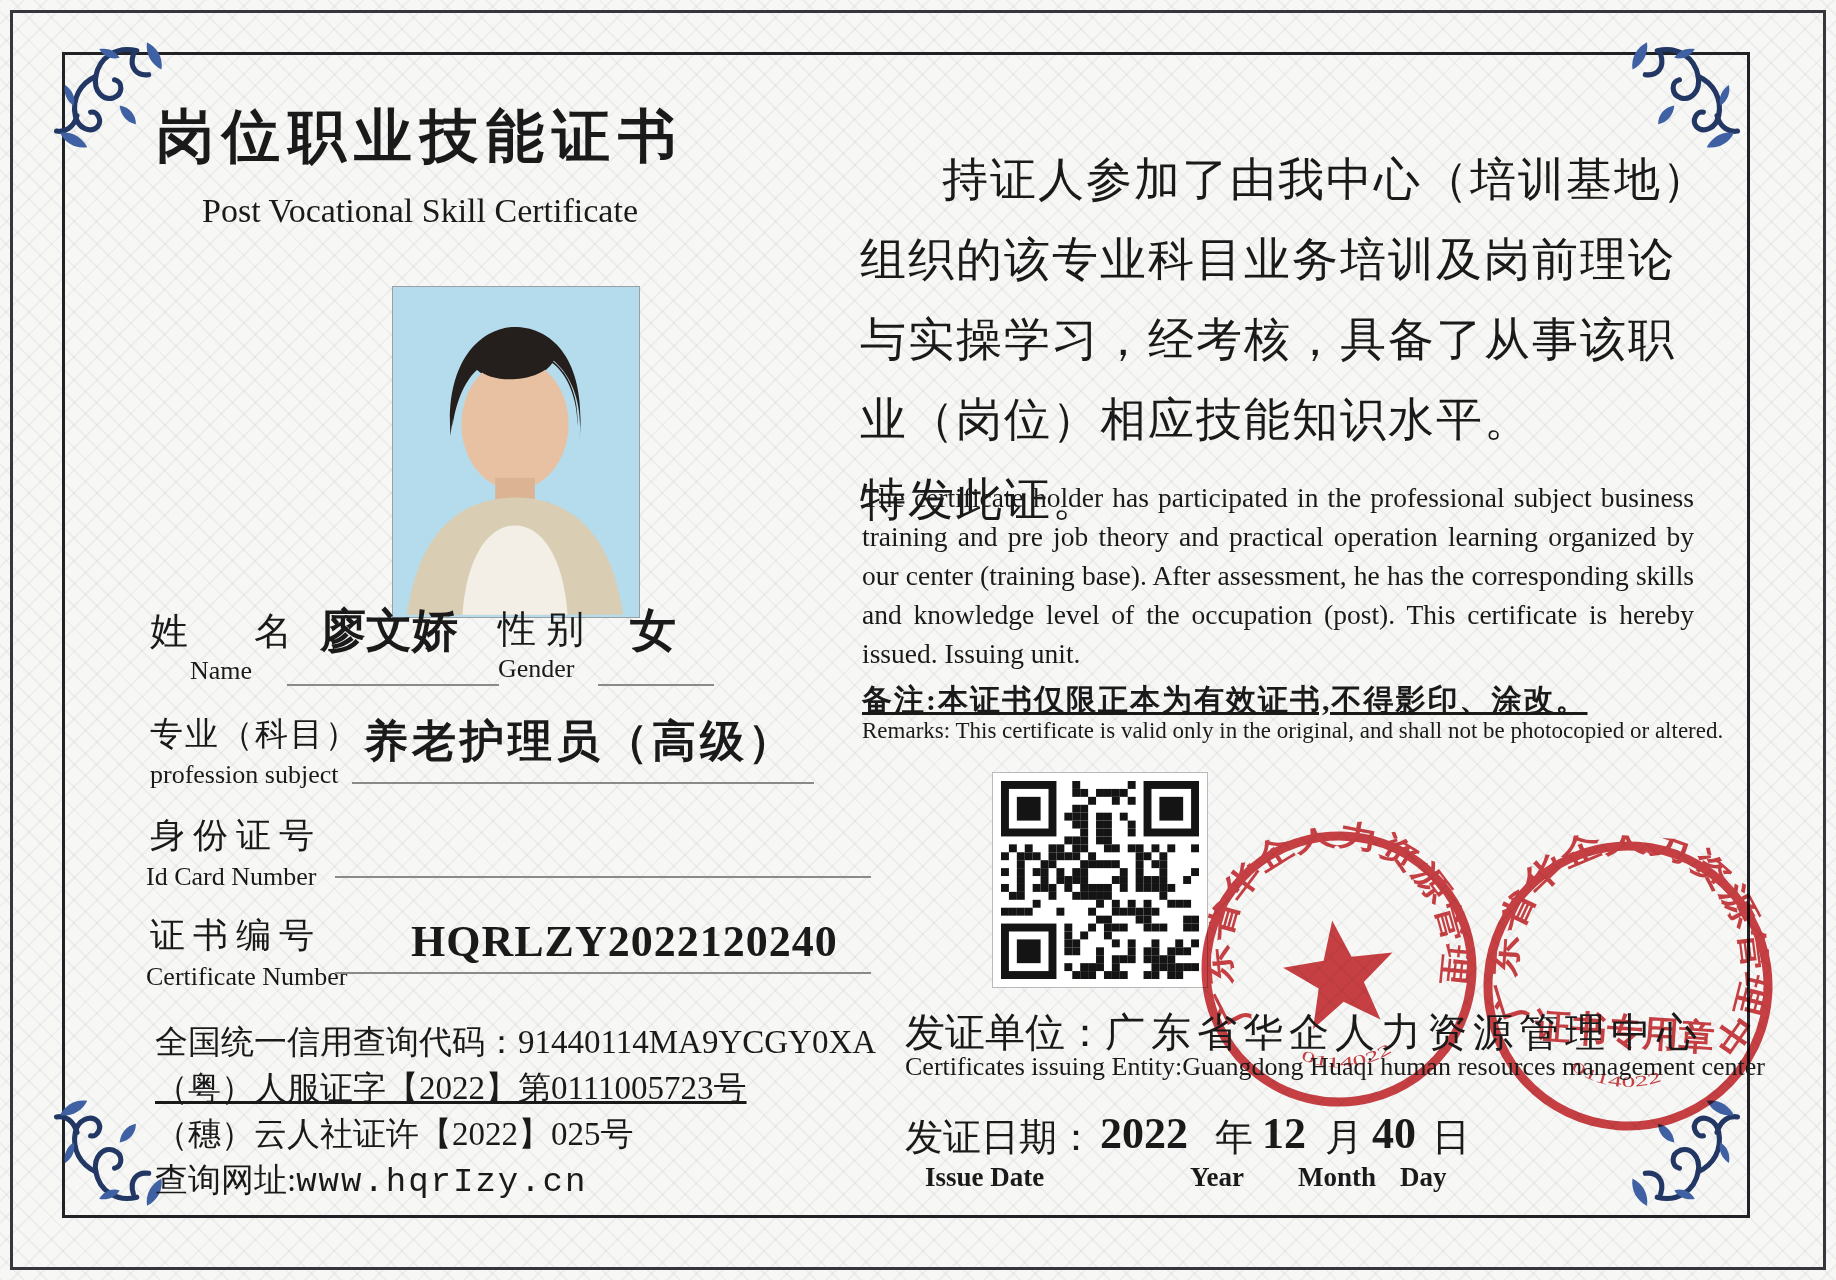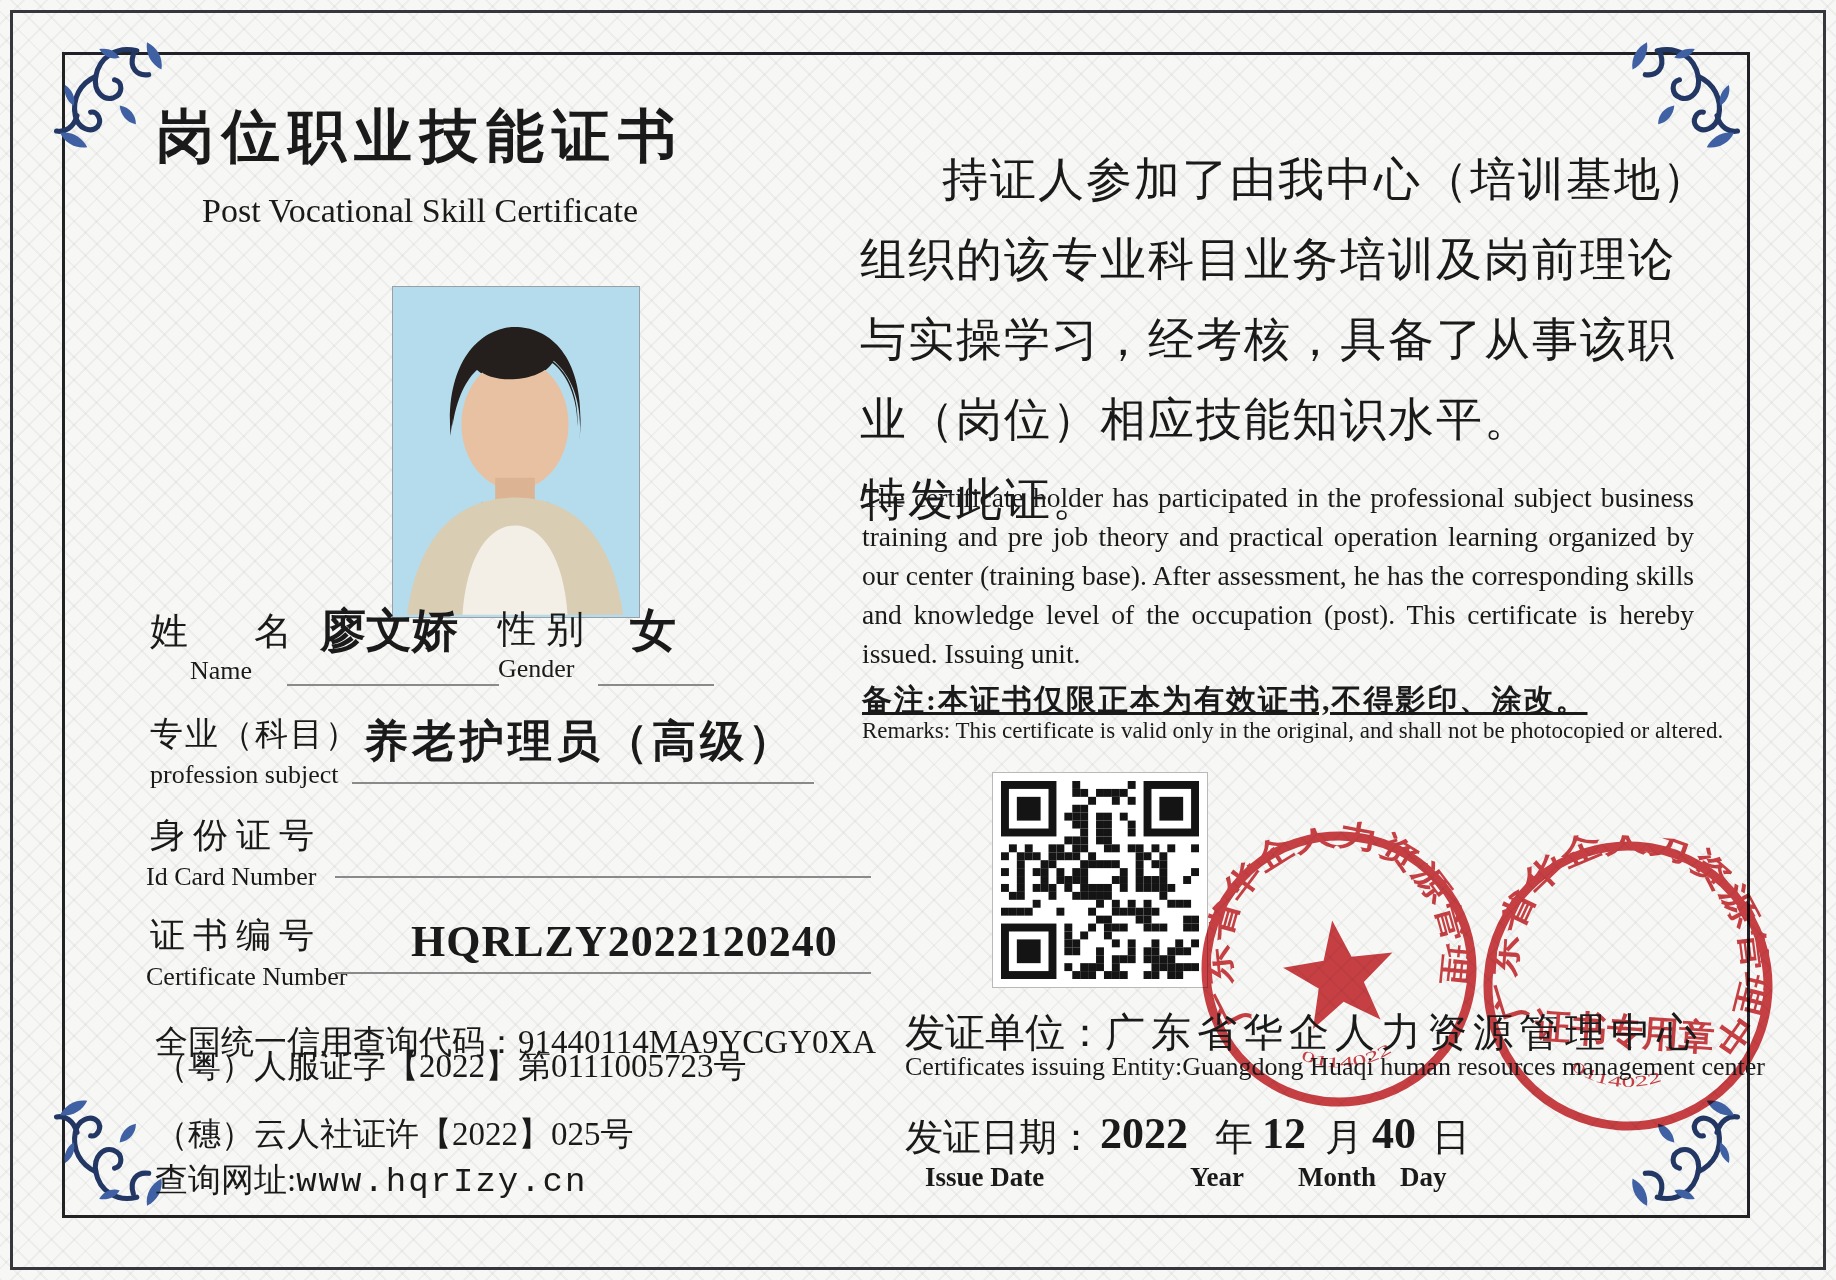--- a/index.html
+++ b/index.html
@@ -46,21 +46,21 @@
   .id-en{left:146px;top:862px;}
   .id-val{left:340px;top:818px;letter-spacing:1px;}
   .id-ul{left:335px;top:876px;width:536px;}
 
   .cert-cn{left:150px;top:912px;font-size:35px;letter-spacing:8px;}
   .cert-en{left:146px;top:962px;}
   .cert-val{left:375px;top:916px;letter-spacing:1px;margin-left:36px;}
   .cert-ul{left:335px;top:972px;width:536px;}
 
   .reg-line{left:155px;font-size:33px;white-space:nowrap;}
-  .reg1{top:1020px;} .reg2{top:1044px;} .reg3{top:1112px;}
+  .reg1{top:1020px;} .reg2{top:1066px;text-decoration:underline;} .reg3{top:1112px;}
   .reg4{top:1158px;}
   .reg-url{font-family:"Liberation Mono","DejaVu Sans Mono",monospace;font-size:34px;letter-spacing:2px;}
 
   
   .stmt{left:860px;top:140px;width:884px;font-size:46px;line-height:80px;}
   .stmt .line{white-space:nowrap;letter-spacing:2px;}
   .stmt .indent{padding-left:48px;text-align:center;}
   .en-para{left:862px;top:478px;width:832px;font-size:27.5px;line-height:39px;text-align:justify;}
   .remarks-cn{left:862px;top:680px;font-size:30px;letter-spacing:2px;font-weight:600;white-space:nowrap;text-decoration:underline;}
   .remarks-en{left:862px;top:718px;font-size:23px;white-space:nowrap;}

